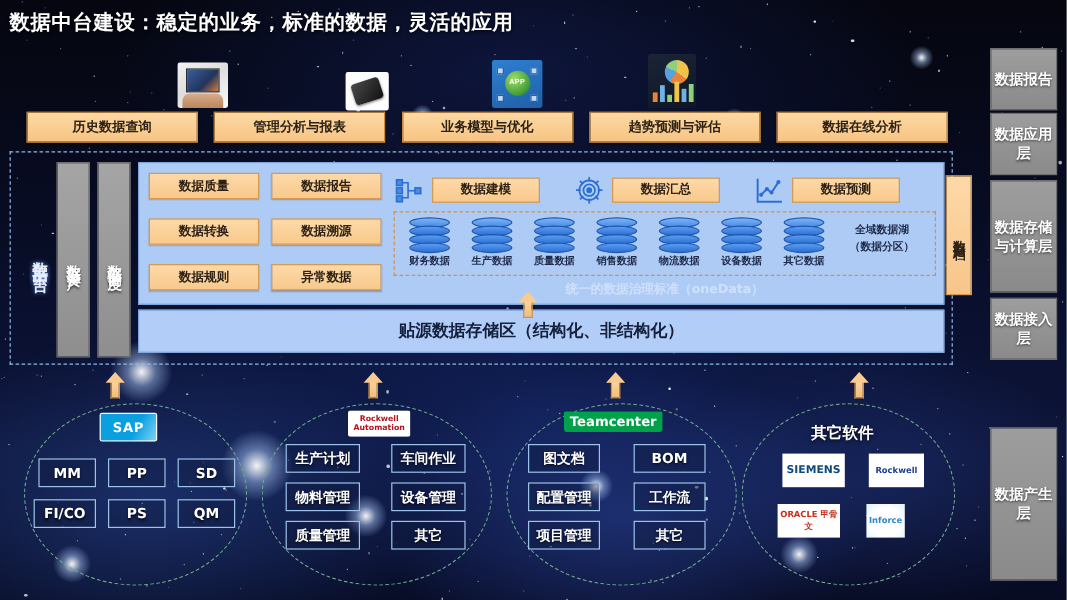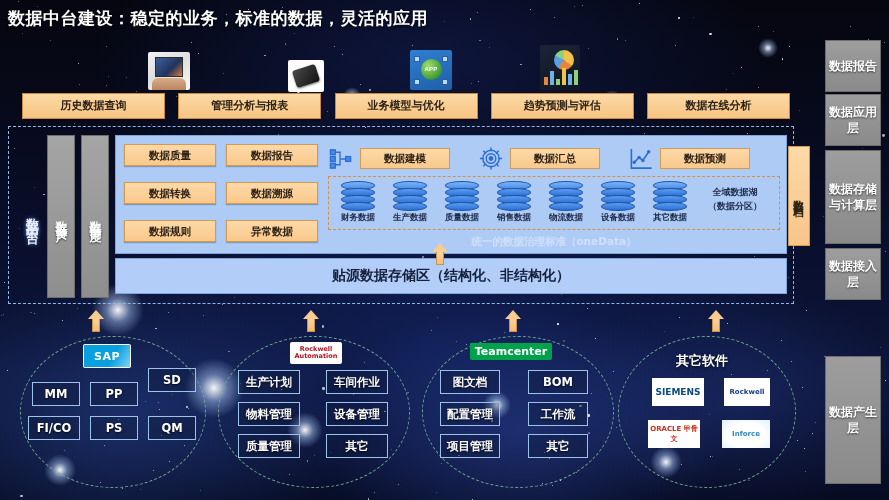--- a/index.html
+++ b/index.html
@@ -783,21 +783,21 @@
     </div>
 
   <div class="ovals">
 
     <div class="oval" style="left:20px;top:6px;width:186px;height:152px"></div>
     <div class="ovlogo" style="left:83px;top:14px;width:48px;height:24px">
       <div class="sapmark">SAP</div>
     </div>
     <div class="ovcell" style="left:32px;top:52px;width:48px">MM</div>
     <div class="ovcell" style="left:90px;top:52px;width:48px">PP</div>
-    <div class="ovcell" style="left:148px;top:38px;width:48px">SD</div>
+    <div class="ovcell" style="left:148px;top:52px;width:48px">SD</div>
     <div class="ovcell" style="left:28px;top:86px;width:52px">FI/CO</div>
     <div class="ovcell" style="left:90px;top:86px;width:48px">PS</div>
     <div class="ovcell" style="left:148px;top:86px;width:48px">QM</div>
 
     <div class="oval" style="left:218px;top:6px;width:192px;height:152px"></div>
     <div class="ovlogo" style="left:290px;top:12px;width:52px;height:22px">
       <div class="rockmark">
         <span>Rockwell</span>
         <span>Automation</span>
       </div>
@@ -818,16 +818,16 @@
     <div class="ovcell" style="left:440px;top:72px;width:60px">配置管理</div>
     <div class="ovcell" style="left:528px;top:72px;width:60px">工作流</div>
     <div class="ovcell" style="left:440px;top:104px;width:60px">项目管理</div>
     <div class="ovcell" style="left:528px;top:104px;width:60px">其它</div>
 
     <div class="oval" style="left:618px;top:6px;width:178px;height:152px"></div>
     <div class="ovtitle" style="left:676px;top:22px">其它软件</div>
     <div class="logobox" style="left:652px;top:48px;width:52px;height:28px;color:#0f4a7d">SIEMENS</div>
     <div class="logobox" style="left:724px;top:48px;width:46px;height:28px;color:#1b3d8f;font-size:7px">Rockwell</div>
     <div class="logobox" style="left:648px;top:90px;width:52px;height:28px;color:#c6301c;font-size:7px">ORACLE 甲骨文</div>
-    <div class="logobox" style="left:722px;top:90px;width:48px;height:28px;color:#2e86c8;font-size:7px;background:radial-gradient(ellipse at 50% 55%,#fff 55%,#dff0fb 100%)">Inforce</div>
+    <div class="logobox" style="left:722px;top:90px;width:32px;height:28px;color:#2e86c8;font-size:7px;background:radial-gradient(ellipse at 50% 55%,#fff 55%,#dff0fb 100%)">Inforce</div>
   </div>
 
 </div>
 
 </body></html>

